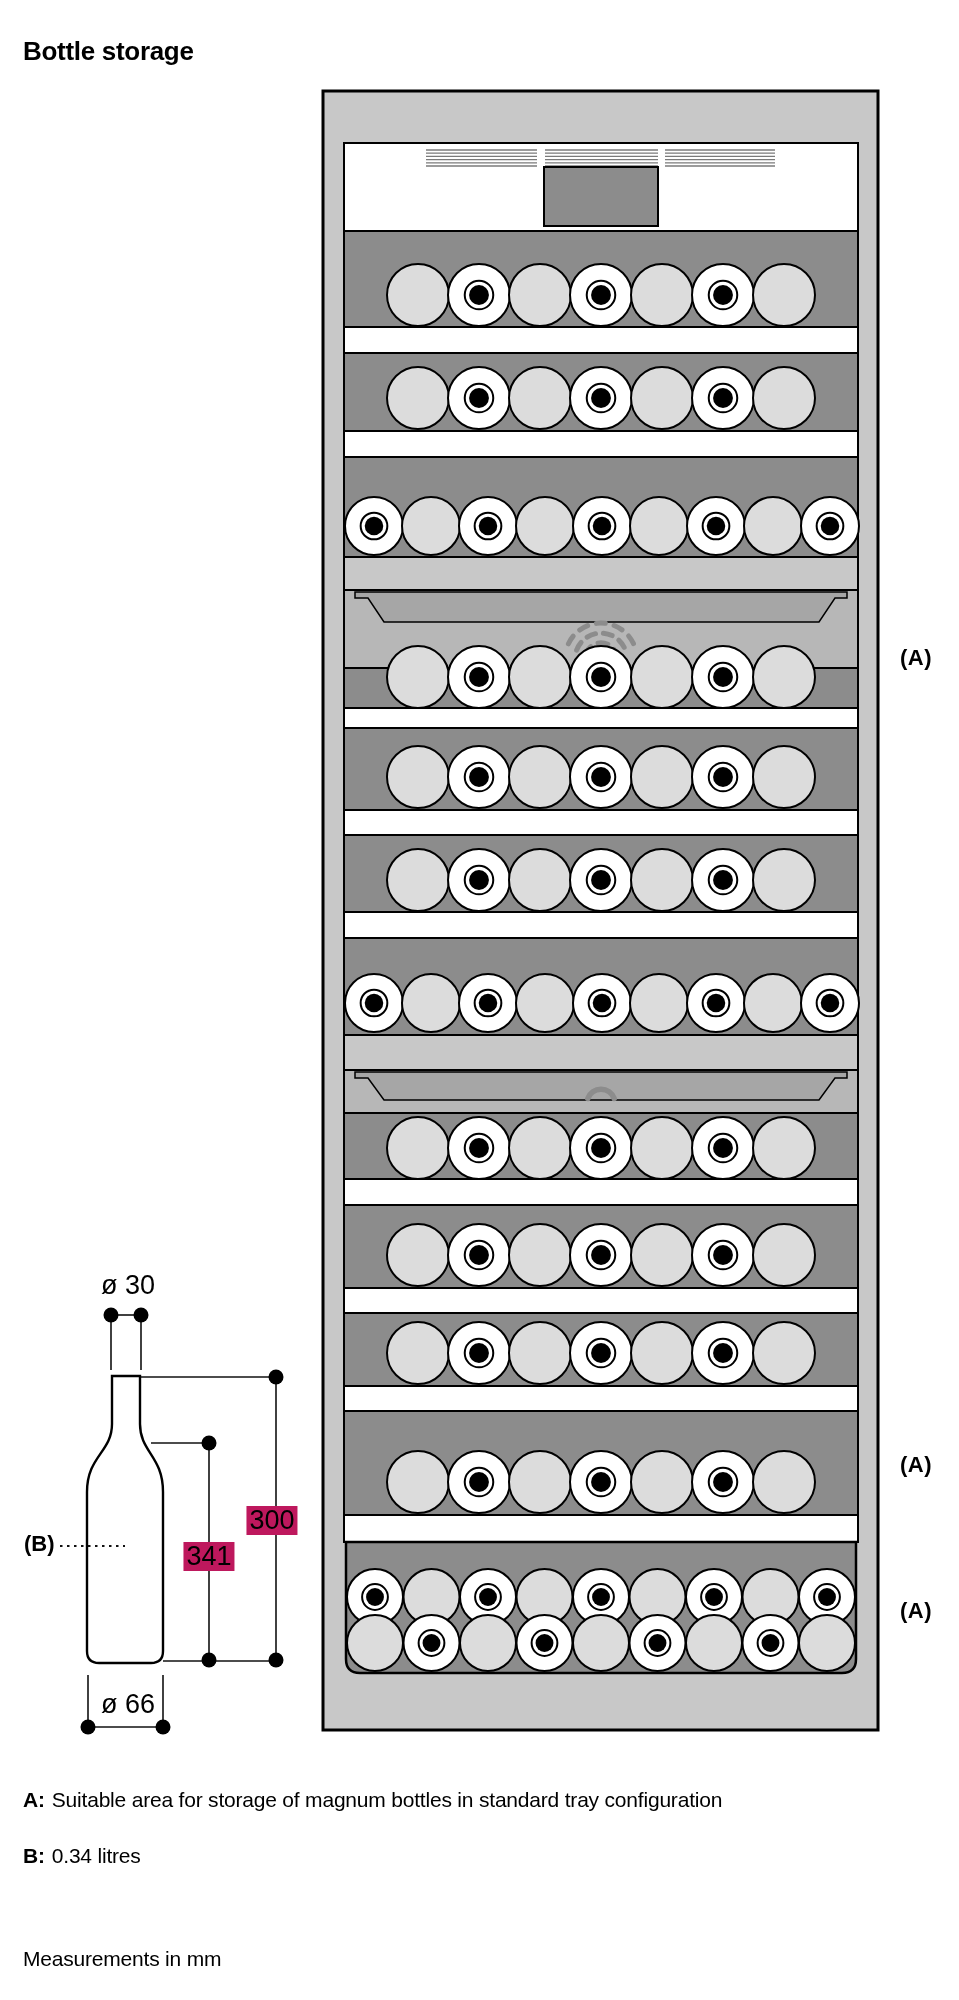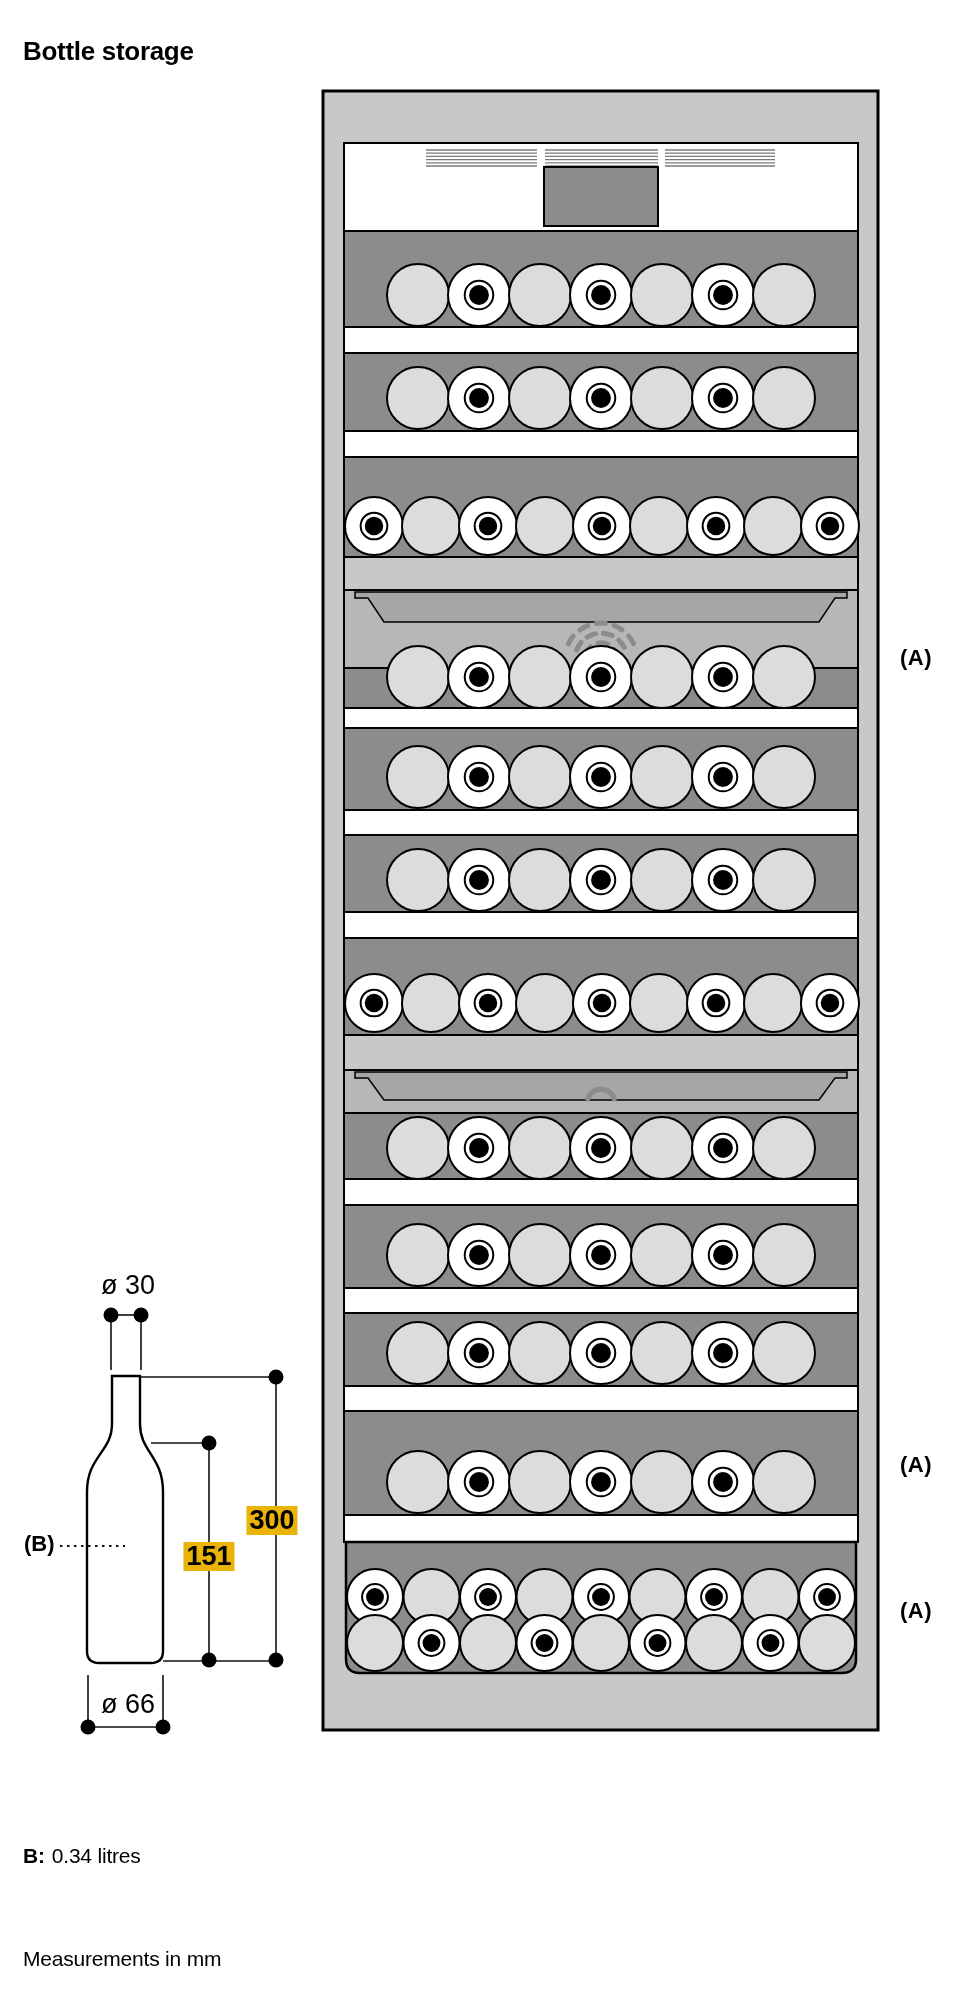--- a/index.html
+++ b/index.html
@@ -2,21 +2,21 @@
 <html><head>
 <meta charset="utf-8">
 <style>
   html,body{margin:0;padding:0;background:#fff;}
   .page{position:relative;width:932px;height:2000px;background:#ffffff;overflow:hidden;
         font-family:"Liberation Sans","DejaVu Sans",sans-serif;color:#000;}
   .page-title{position:absolute;left:23px;top:36px;font-size:26px;font-weight:bold;letter-spacing:-0.3px;}
   svg.diagram{position:absolute;left:0;top:0;}
   .area-label{position:absolute;transform:translateX(-50%);font-size:22px;font-weight:bold;letter-spacing:0.5px;}
   .dim-label{position:absolute;transform:translateX(-50%);font-size:27px;line-height:1;white-space:nowrap;}
-  .dim-label.boxed{background:#eab308;padding:1px 3px;font-weight:bold;}
+  .dim-label.boxed{background:#be185d;padding:1px 3px;}
   .b-label{position:absolute;font-size:22px;font-weight:bold;}
   .legend-line{position:absolute;left:23px;font-size:21px;letter-spacing:-0.2px;white-space:nowrap;}
   .legend-key{font-weight:bold;margin-right:7px;}
 </style>
 </head>
 <body>
 
 <div class="page">
 
   <div class="page-title">Bottle storage</div>
@@ -313,24 +313,27 @@
       <circle cx="88" cy="1727" r="7.5" fill="#000"></circle>
       <circle cx="163" cy="1727" r="7.5" fill="#000"></circle>
     </svg>
 
   <div class="area-label" style="left:916px;top:645px">(A)</div>
   <div class="area-label" style="left:916px;top:1452px">(A)</div>
   <div class="area-label" style="left:916px;top:1598px">(A)</div>
 
   <div class="dim-label" style="left:128px;top:1272px">ø 30</div>
   <div class="dim-label boxed" style="left:272px;top:1506px">300</div>
-  <div class="dim-label boxed" style="left:209px;top:1542px">151</div>
+  <div class="dim-label boxed" style="left:209px;top:1542px">341</div>
   <div class="dim-label" style="left:128px;top:1691px">ø 66</div>
   <div class="b-label" style="left:24px;top:1531px">(B)</div>
 
+  <div class="legend-line" style="top:1788px">
+    <span class="legend-key">A:</span><span>Suitable area for storage of magnum bottles in standard tray configuration</span>
+  </div>
   <div class="legend-line" style="top:1844px">
     <span class="legend-key">B:</span><span>0.34 litres</span>
   </div>
   <div class="legend-line" style="top:1947px">
     <span>Measurements in mm</span>
   </div>
 
 </div>
 
 </body></html>

